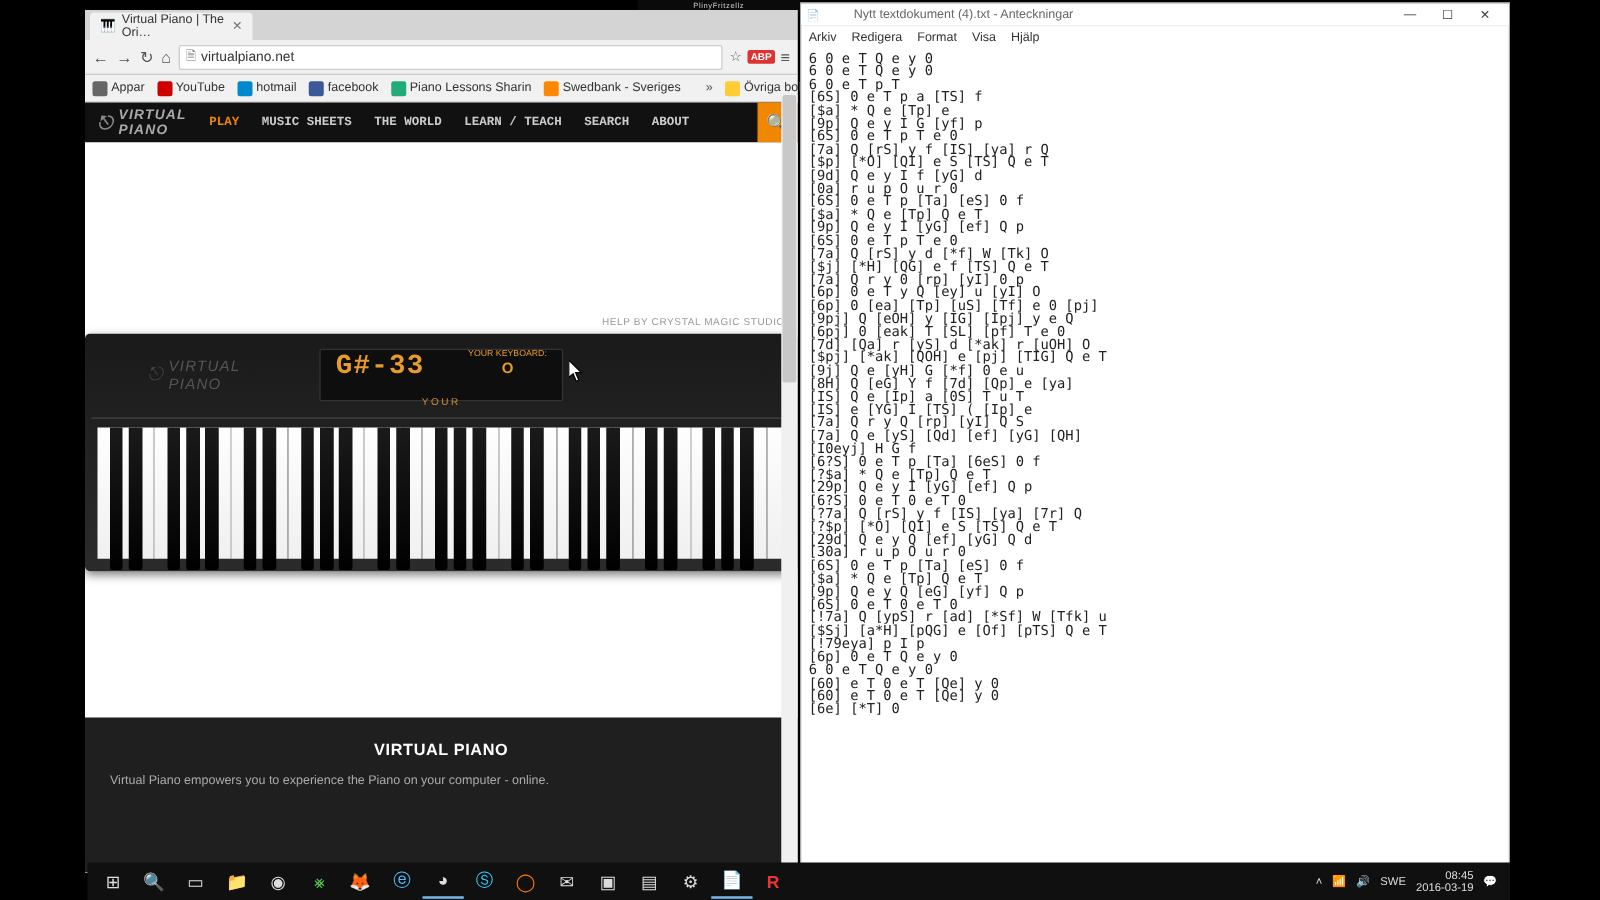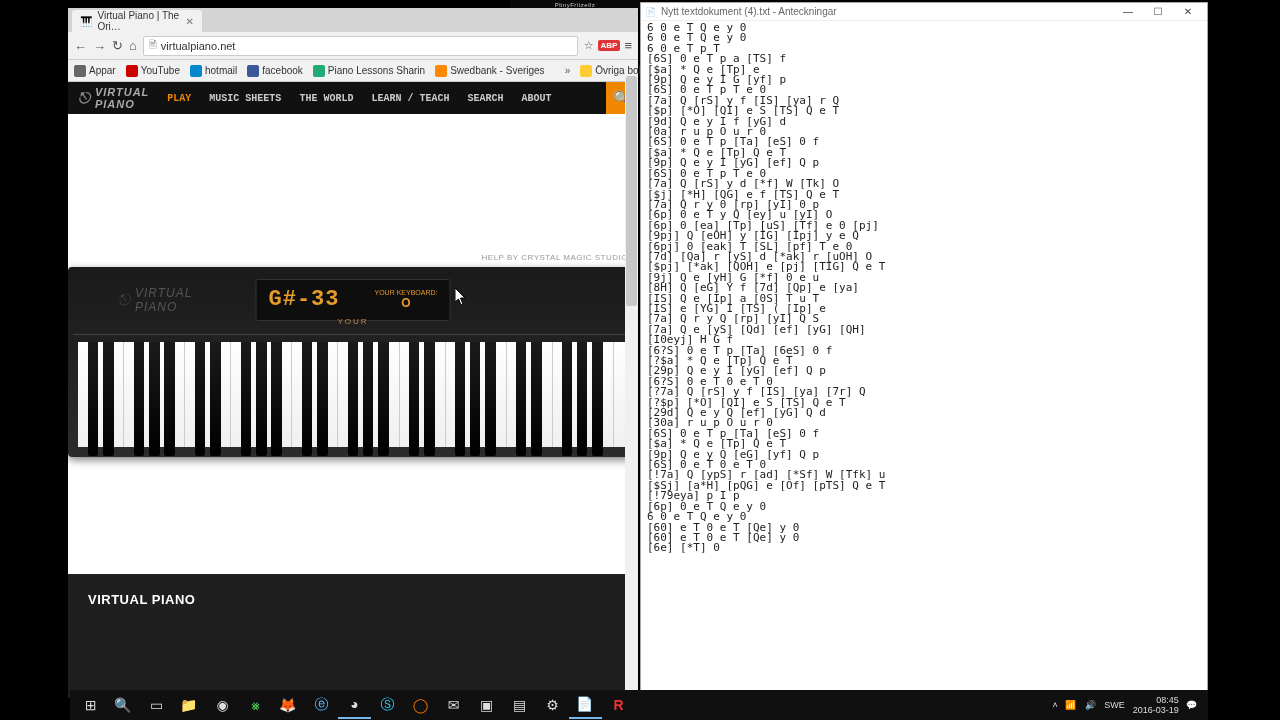--- a/index.html
+++ b/index.html
@@ -34,42 +34,42 @@
 .nav-link.active { color: #f08700; }
 .search-btn { position: absolute; right: 0; top: 0; width: 32px; height: 32px; background: #f08700; display: flex; align-items: center; justify-content: center; color: #fff; font-size: 14px; }
 .page-content { flex: 1; background: #fff; position: relative; overflow: hidden; }
 
 
 .piano-wrap { position: absolute; left: 0; right: 0; top: 153px; height: 190px; background: linear-gradient(#1a1a1a,#2b2b2b); border-radius: 4px; box-shadow: 0 3px 8px rgba(0,0,0,.5); }
 .piano-tag { position: absolute; top: -14px; right: 10px; font-size: 8px; color: #999; letter-spacing: .5px; }
 .piano-top { height: 65px; position: relative; display: flex; align-items: center; }
 .piano-logo { position: absolute; left: 50px; font-family: Georgia, serif; font-style: italic; font-size: 12px; color: #555; letter-spacing: 1px; display: flex; align-items: center; gap: 4px; }
 .piano-logo .logo-deco { color: #444; }
-.display { position: absolute; left: 50%; transform: translateX(-50%); width: 195px; height: 42px; background: #0e0e0e; border-radius: 2px; display: flex; align-items: center; justify-content: space-between; padding: 0 12px; border: 1px solid #333; }
+.display { position: absolute; left: 50%; transform: translateX(-50%); width: 195px; height: 42px; background: #0e0e0e; border-radius: 2px; display: flex; justify-content: space-between; padding: 0 12px; border: 1px solid #333; }
 .note-display { font-family: 'Courier New', monospace; font-size: 22px; color: #e89b2d; font-weight: bold; letter-spacing: 1px; }
 .kb-info { text-align: center; font-size: 7px; color: #e89b2d; }
 .kb-key { font-size: 12px; color: #e89b2d; font-weight: bold; }
 .menu-label { position: absolute; bottom: 6px; left: 50%; transform: translateX(-50%); font-size: 8px; letter-spacing: 2px; color: #c88a3a; }
 .piano-line { position: absolute; top: 67px; left: 5px; right: 5px; height: 1px; background: #444; }
 .keyboard { position: absolute; bottom: 10px; left: 10px; right: 10px; top: 75px; display: flex; background: #222; }
 .white-key { flex: 1; background: linear-gradient(#fefefe,#f0f0f0); border-right: 1px solid #ccc; position: relative; }
 .white-key:last-child { border-right: none; }
 .black-layer { position: absolute; left: 10px; right: 10px; top: 75px; height: 60%; pointer-events: none; }
 .black-key { position: absolute; width: 1.9%; height: 100%; background: linear-gradient(#1a1a1a,#000); border-radius: 0 0 2px 2px; pointer-events: auto; }
 .site-footer { position: absolute; left: 0; right: 0; top: 460px; bottom: 0; background: #1f1f1f; color: #ddd; padding: 18px 20px; }
-.footer-h { font-size: 13px; font-weight: bold; letter-spacing: .5px; color: #fff; margin-bottom: 12px; }
+.footer-h { font-size: 13px; font-weight: bold; letter-spacing: .5px; color: #fff; margin-bottom: 12px; text-align: center; }
 .footer-text { font-size: 10px; color: #aaa; margin-bottom: 22px; }
 .scrollbar-v { position: absolute; right: 0; top: 68px; bottom: 0; width: 13px; background: #f0f0f0; }
 .scroll-thumb { position: absolute; left: 1px; right: 1px; top: 0; height: 230px; background: #c8c8c8; border-radius: 2px; }
 
 
 .notepad-window { position: absolute; left: 640px; top: 2px; width: 568px; height: 695px; background: #fff; border: 1px solid #a8a8a8; display: flex; flex-direction: column; }
 .np-titlebar { height: 18px; background: #fff; display: flex; align-items: center; padding: 0 4px; font-size: 10px; color: #666; border-bottom: 1px solid #eee; }
 .np-icon { width: 12px; height: 12px; margin-right: 4px; display: inline-flex; align-items: center; justify-content: center; font-size: 9px; color: #5ba3d0; }
-.np-title { flex: 1; }
+.np-title { flex: 1; margin-left: 22px; }
 .np-ctrl { width: 30px; text-align: center; font-size: 10px; color: #444; cursor: pointer; }
 .np-menubar { height: 19px; display: flex; align-items: center; gap: 12px; padding: 0 6px; font-size: 10px; color: #333; }
 .np-menu { cursor: pointer; }
 .np-content { flex: 1; padding: 2px 6px; font-family: Consolas, monospace; font-size: 11px; line-height: 10.4px; color: #222; white-space: pre; overflow: hidden; }
 
 
 .cursor-arrow { position: absolute; left: 455px; top: 288px; width: 12px; height: 18px; z-index: 500; pointer-events: none; }
 
 
 .taskbar { position: absolute; left: 70px; right: 72px; bottom: 0; height: 30px; background: #101010; display: flex; align-items: center; padding: 0 4px; }
@@ -241,35 +241,43 @@
             <div class="black-key" style="left: 79.6056%;"></div>
             <div class="black-key" style="left: 82.3833%;"></div>
             <div class="black-key" style="left: 87.9389%;"></div>
             <div class="black-key" style="left: 90.7167%;"></div>
             <div class="black-key" style="left: 93.4944%;"></div>
           </div>
     </div>
 
     <div class="site-footer">
       <div class="footer-h">VIRTUAL PIANO</div>
+      <div class="footer-text">Virtual Piano empowers you to experience the Piano on your computer - online.</div>
     </div>
   </div>
 
   <div class="scrollbar-v">
     <div class="scroll-thumb"></div>
   </div>
 </div>
 
 <div class="notepad-window">
   <div class="np-titlebar">
     <span class="np-icon">📄</span>
     <span class="np-title">Nytt textdokument (4).txt - Anteckningar</span>
     <span class="np-ctrl">—</span>
     <span class="np-ctrl">☐</span>
     <span class="np-ctrl">✕</span>
+  </div>
+  <div class="np-menubar">
+    <span class="np-menu">Arkiv</span>
+    <span class="np-menu">Redigera</span>
+    <span class="np-menu">Format</span>
+    <span class="np-menu">Visa</span>
+    <span class="np-menu">Hjälp</span>
   </div>
   <div class="np-content">6 0 e T Q e y 0
 6 0 e T Q e y 0
 6 0 e T p T
 [6S] 0 e T p a [TS] f
 [$a] * Q e [Tp] e
 [9p] Q e y I G [yf] p
 [6S] 0 e T p T e 0
 [7a] Q [rS] y f [IS] [ya] r Q
 [$p] [*O] [QI] e S [TS] Q e T

